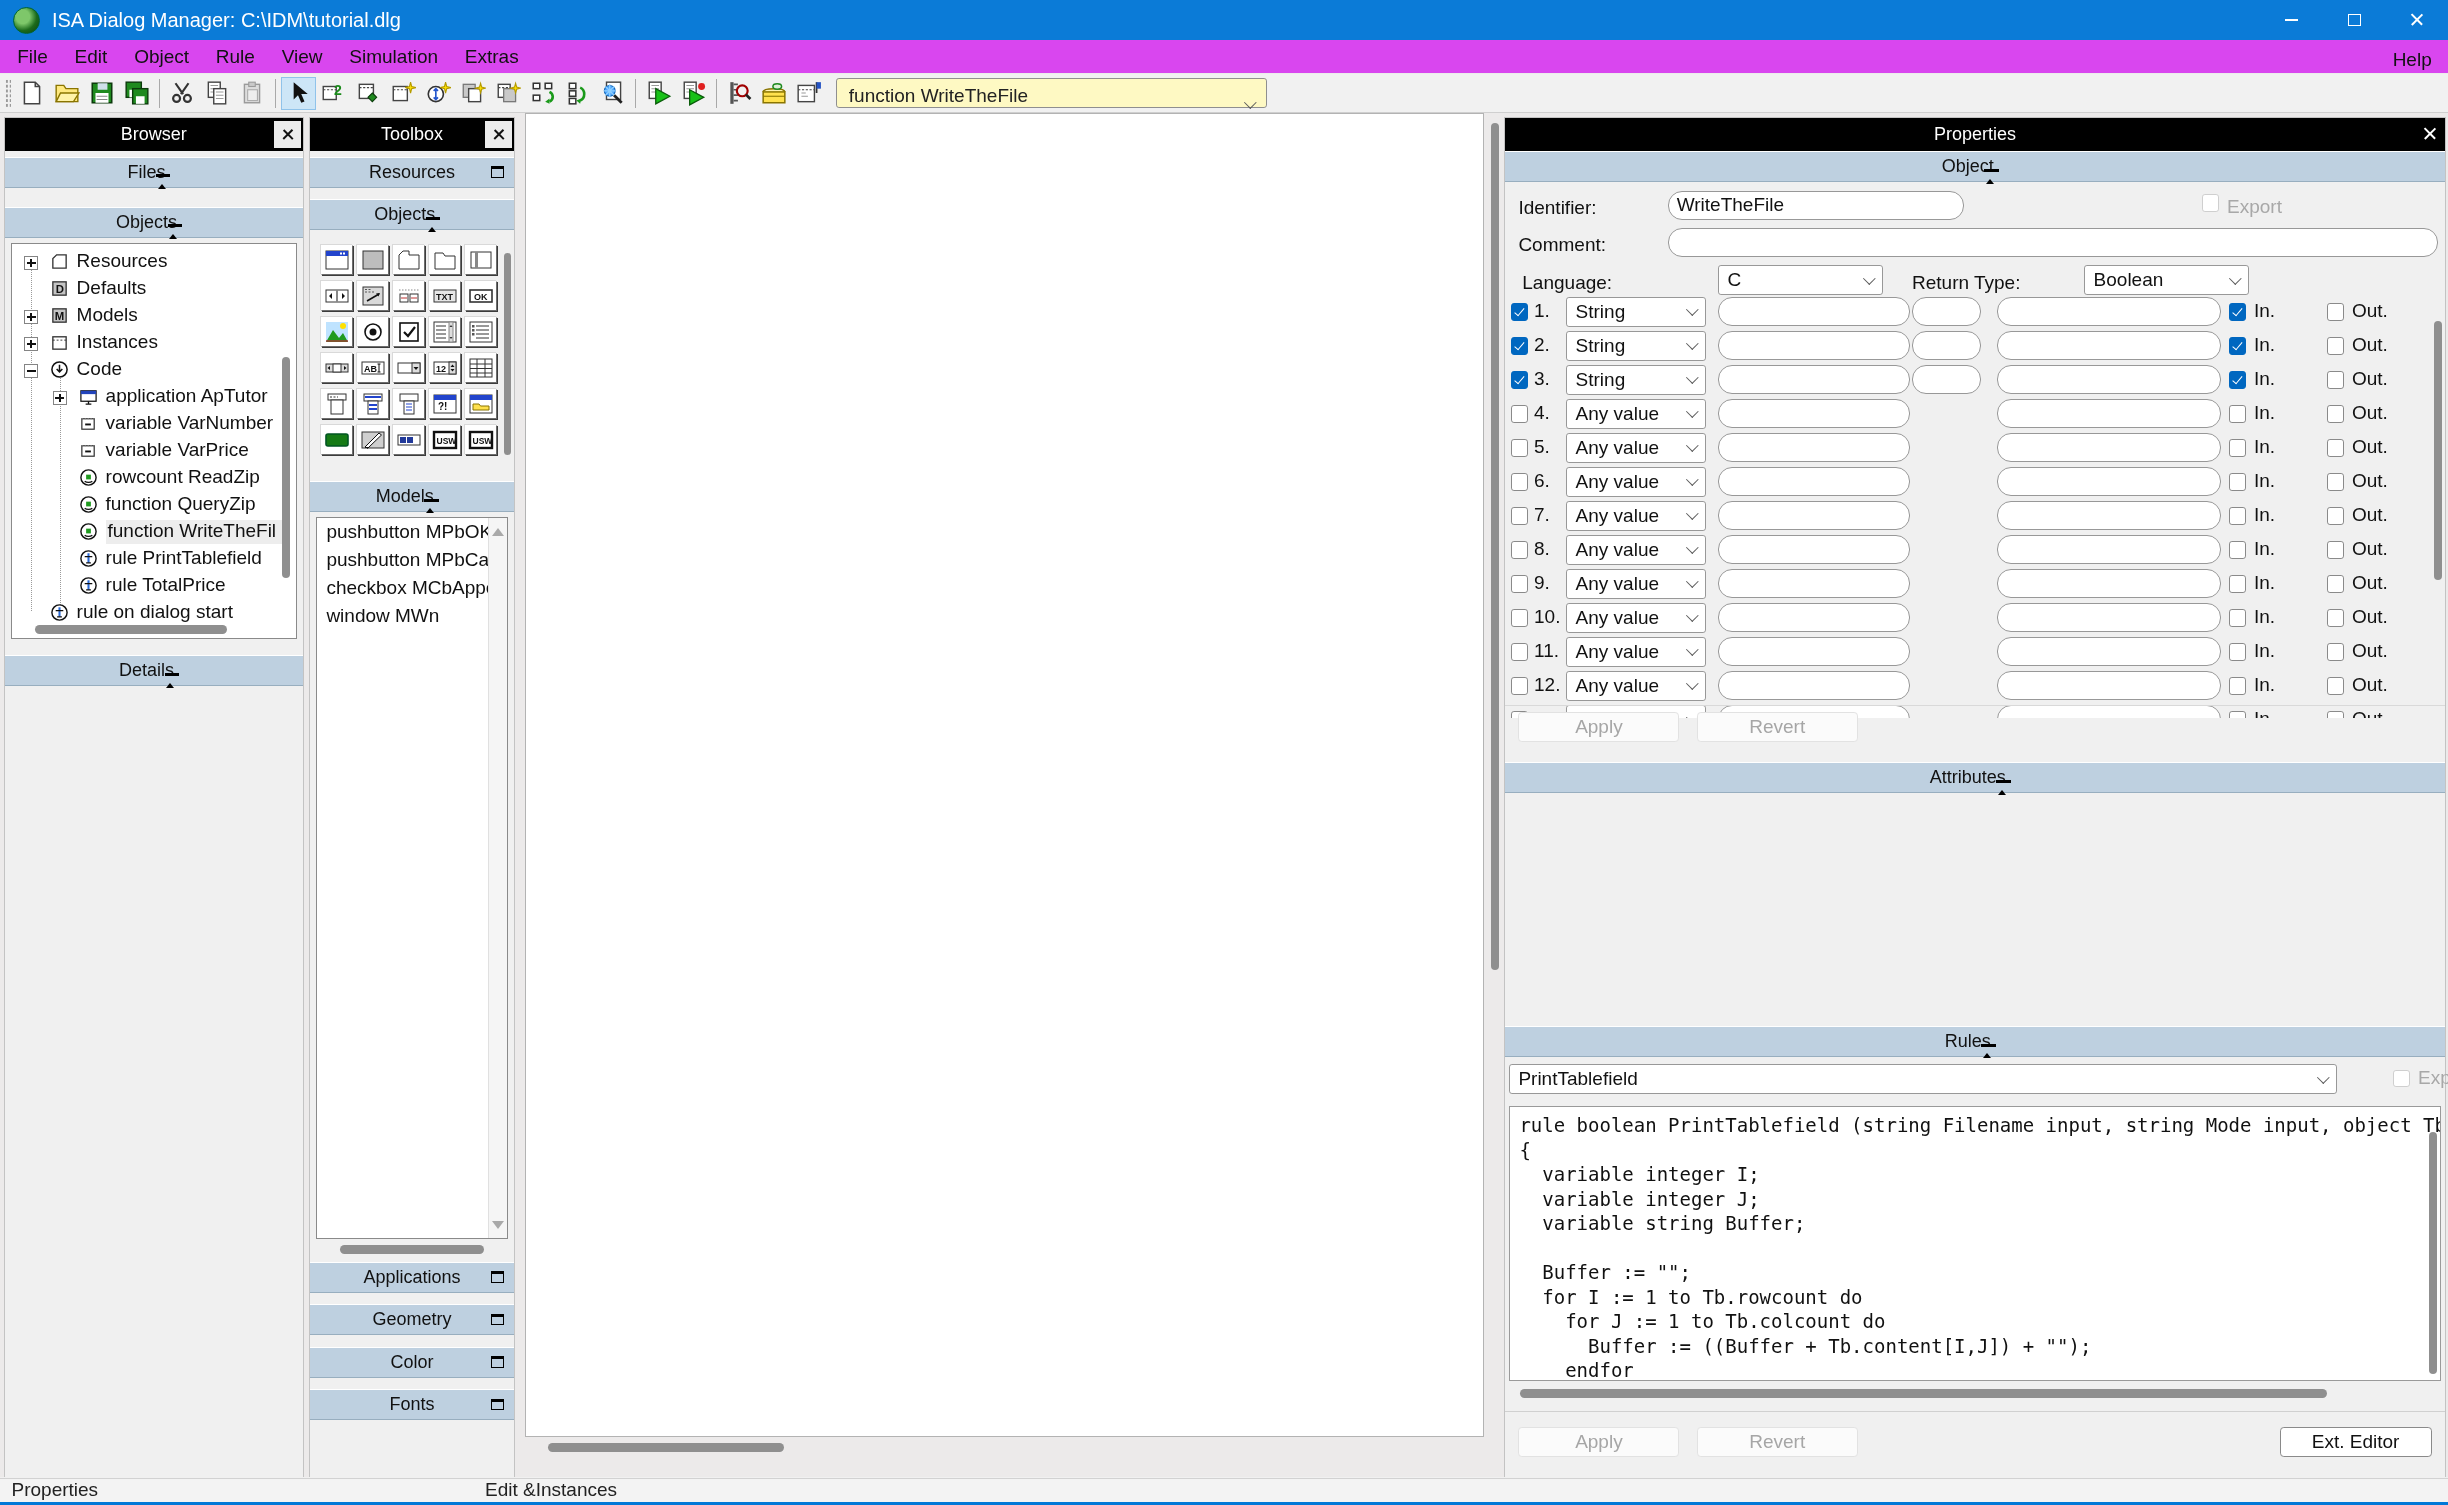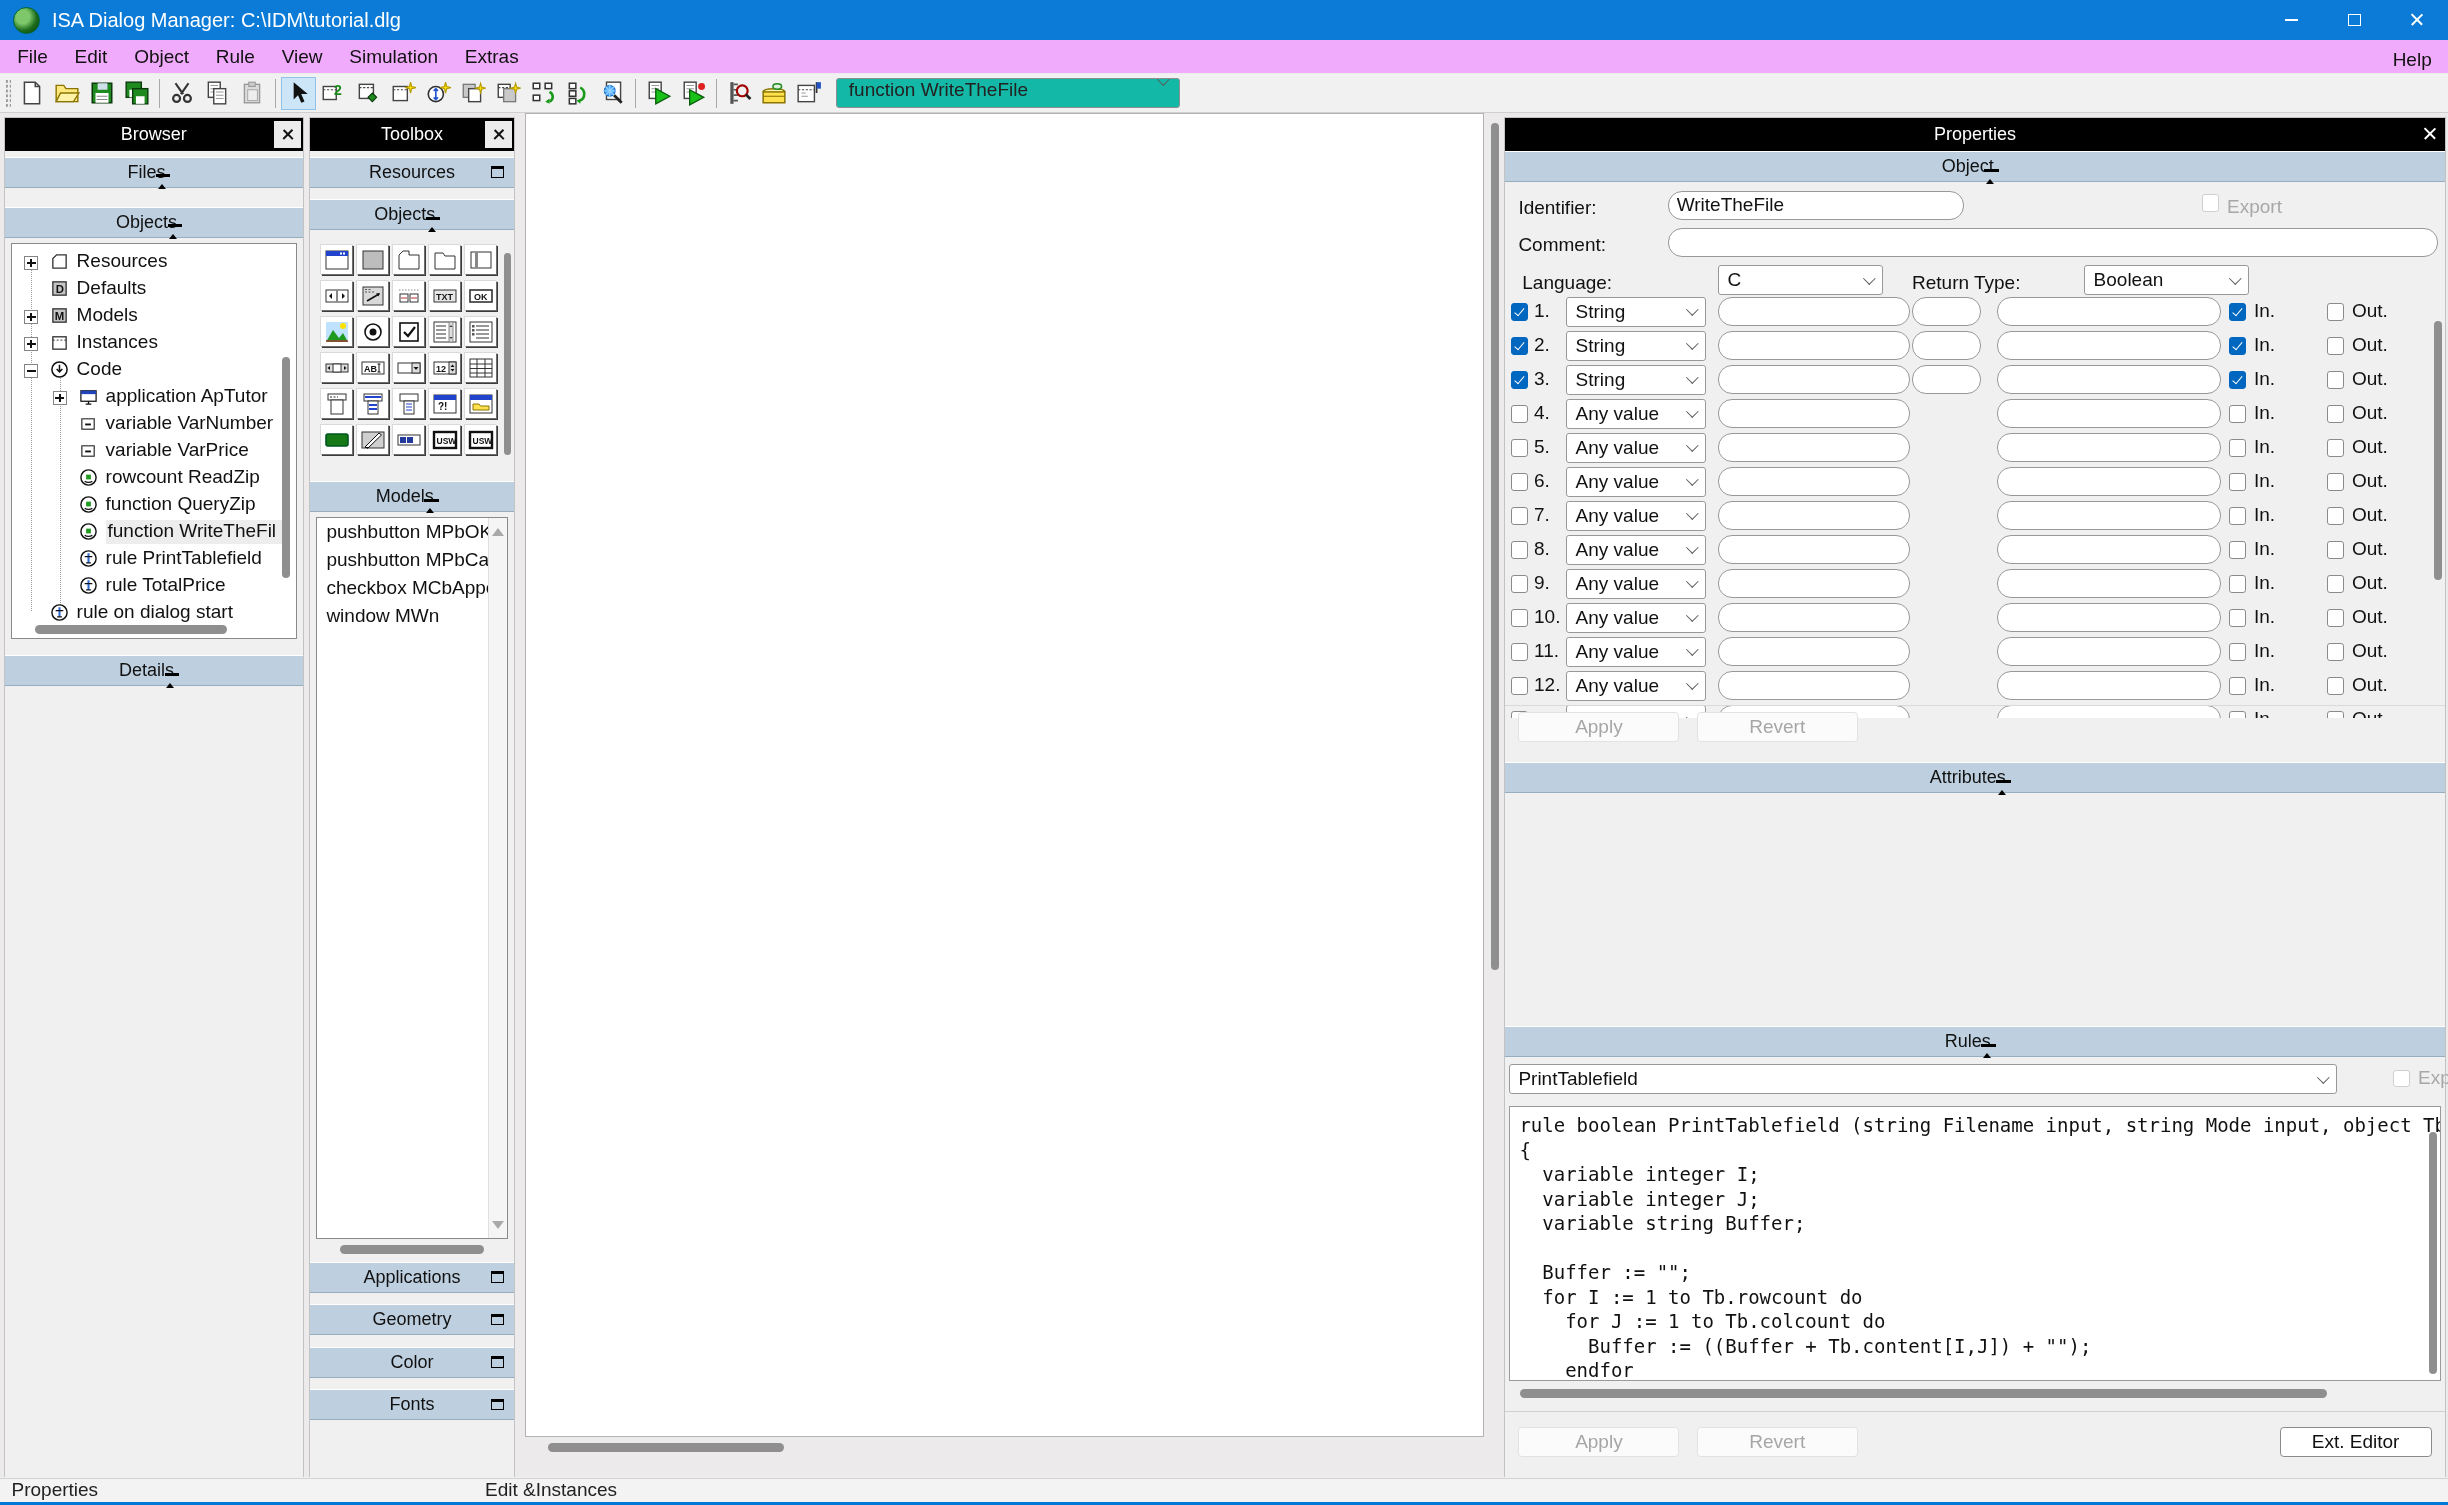--- a/index.html
+++ b/index.html
@@ -16,37 +16,37 @@
   .apptitle { font-size:20px; }
   .winbtns { margin-left:auto; display:flex; height:100%; }
   .wbtn { width:63px; height:100%; display:flex; align-items:center; justify-content:center; }
   .glyph-min { width:13.4px; height:1.9px; background:#fff; }
   .glyph-max { width:12.5px; height:12.5px; border:1.4px solid #fff; }
   .glyph-x { position:relative; width:15.4px; height:15.4px; }
   .glyph-x::before, .glyph-x::after { content:""; position:absolute; left:6.7px; top:0; width:1.7px; height:15.4px; background:#fff; }
   .glyph-x::before { transform:rotate(45deg); } .glyph-x::after { transform:rotate(-45deg); }
 
   
-  .menubar { position:absolute; left:0; top:40px; width:100%; height:34px; background:#f0abfc;
+  .menubar { position:absolute; left:0; top:40px; width:100%; height:34px; background:#d946ef;
              display:flex; align-items:center; font-size:19px; color:#111; border-bottom:1px solid #ececec; }
   .menuitem { padding:2.9px 13.4px; cursor:default; }
   .menuitem:first-child { margin-left:3.8px; }
   .menu-help { margin-left:auto; padding:2.9px 17.3px;margin-top:6px; }
 
   
   .toolbar { position:absolute; left:0; top:74px; width:100%; height:39px; background:#f1f1f1;
              border-bottom:1px solid #cfcfcf; display:flex; align-items:center; padding-left:1.9px; }
   .tgrip { width:6.7px; height:29px; margin:0 2.9px;
            background-image:radial-gradient(#9a9a9a 1.1px, transparent 1.2px); background-size:3.8px 4.8px; }
   .tbtn { width:35px; height:33px; display:flex; align-items:center; justify-content:center; border:1px solid transparent; }
   .tbtn.active { background:#cde6f7; border-color:#90c3ea; }
   .tbtn svg { width:26px; height:26px; }
   .tsep { width:1px; height:29px; background:#a9a9a9; margin:0 4.8px; }
-  .tcombo { margin-left:9.6px; width:344px; height:30px; background:#14b8a6; border:1px solid #8f8f8f; border-radius:2.9px;
-            display:flex; align-items:flex-start; padding:0 11.5px; font-size:19px; color:#222; }
+  .tcombo { margin-left:9.6px; width:431px; height:30px; background:#fef9c3; border:1px solid #8f8f8f; border-radius:2.9px;
+            display:flex; align-items:flex-end; padding:0 11.5px; font-size:19px; color:#222; }
   .chev { width:8.6px; height:8.6px; border-right:1.9px solid #5a5a5a; border-bottom:1.9px solid #5a5a5a;
           transform:rotate(45deg); margin-left:auto; margin-top:-3.8px; flex:none; }
 
   
   .main { position:absolute; left:0; top:113px; width:2449px; height:1364px; background:#eceaea; }
   .panel { position:absolute; top:3.8px; bottom:0; background:#f0f0f0; border:1px solid #c3c3c3; border-bottom:none; }
   .phdr { height:33px; background:#000; display:flex; align-items:center; justify-content:center; position:relative; }
   .phdr .ptitle { color:#fff; font-size:18px; }
   .pclose { position:absolute; right:1.9px; top:2.9px; width:27px; height:27px; background:#ececec;
             display:flex; align-items:center; justify-content:center; }

